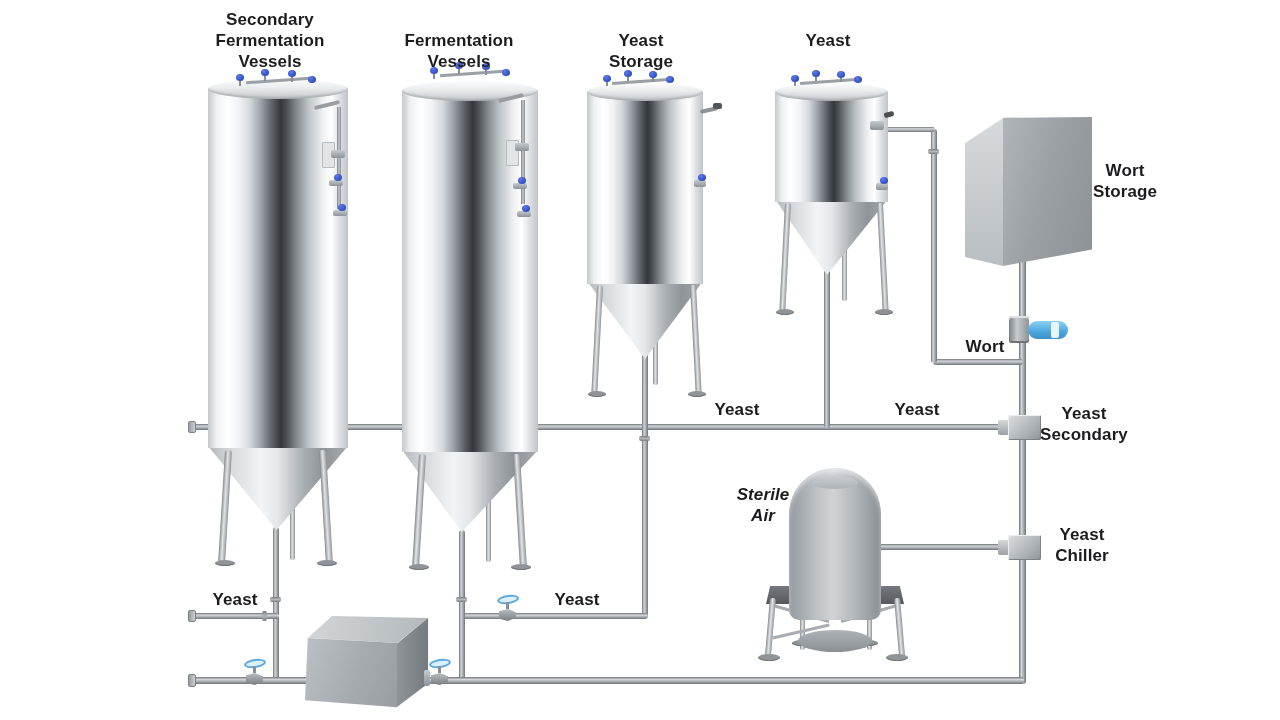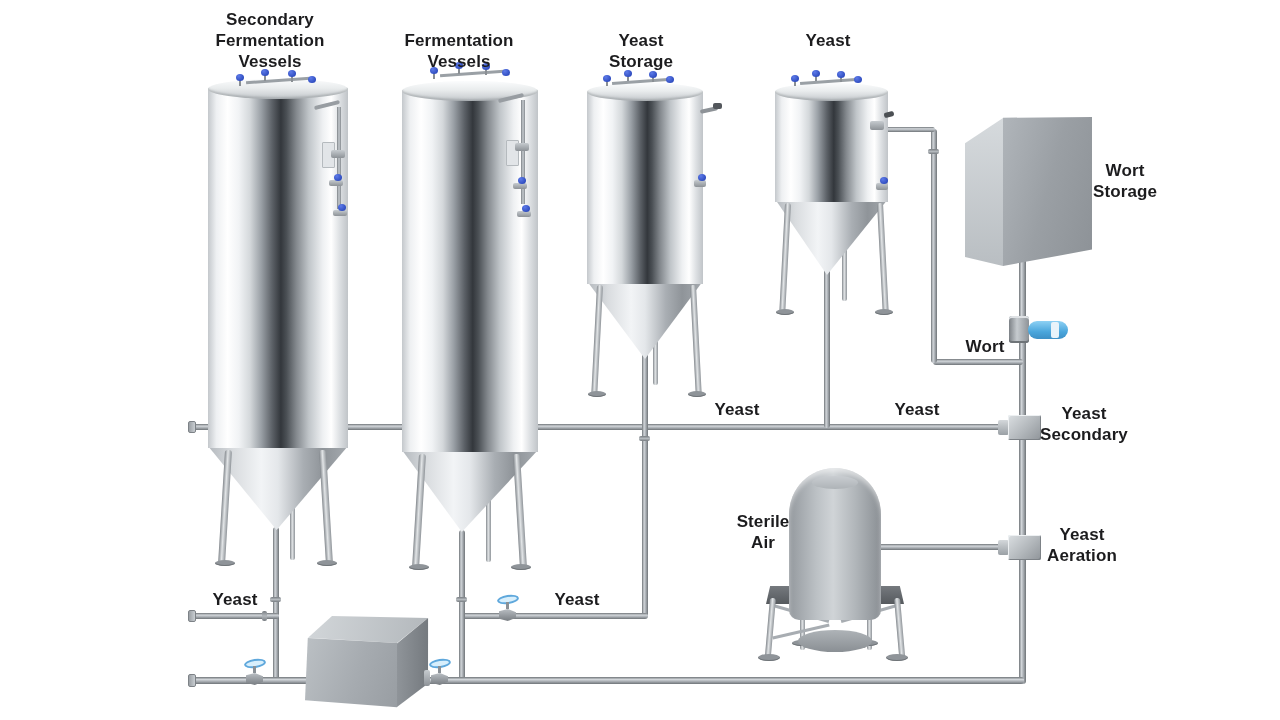--- a/index.html
+++ b/index.html
@@ -282,22 +282,22 @@
   </div>
   <div class="lbl z6" style="left:950px;top:336px;width:70px;"><span>Wort</span></div>
   <div class="lbl z6" style="left:687px;top:399px;width:100px;"><span>Yeast</span></div>
   <div class="lbl z6" style="left:867px;top:399px;width:100px;"><span>Yeast</span></div>
   <div class="lbl z6" style="left:1036px;top:403px;width:96px;">
     <span class="ln">Yeast</span>
     <span class="ln">Secondary</span>
   </div>
   <div class="lbl z6" style="left:1034px;top:524px;width:96px;">
     <span class="ln">Yeast</span>
-    <span class="ln">Aeration</span>
-  </div>
-  <div class="lbl z6" style="left:713px;top:511px;width:100px;">
+    <span class="ln">Chiller</span>
+  </div>
+  <div class="lbl z6" style="left:713px;top:484px;width:100px;font-style:italic;">
     <span class="ln">Sterile</span>
     <span class="ln">Air</span>
   </div>
   <div class="lbl z6" style="left:185px;top:589px;width:100px;"><span>Yeast</span></div>
   <div class="lbl z6" style="left:527px;top:589px;width:100px;"><span>Yeast</span></div>
 
 </div>
 
 </body></html>

